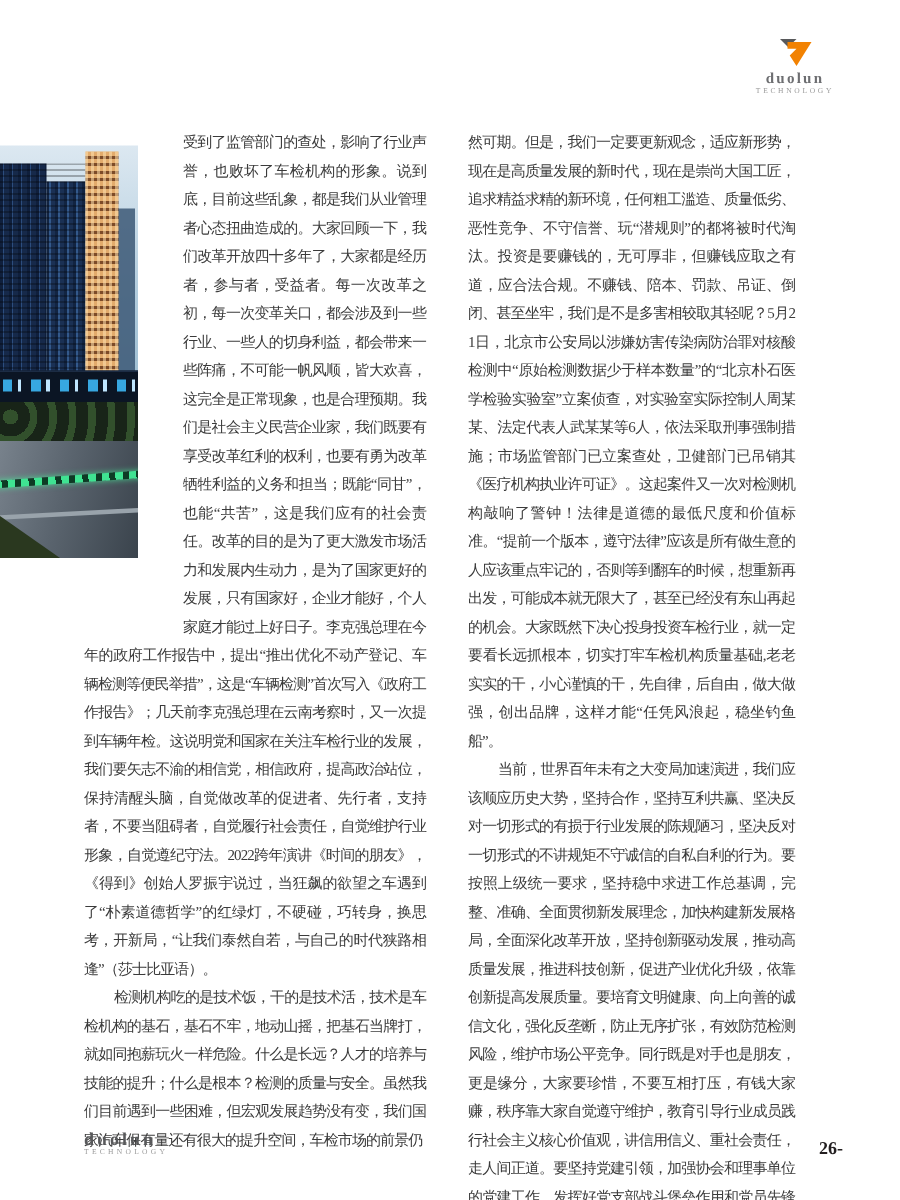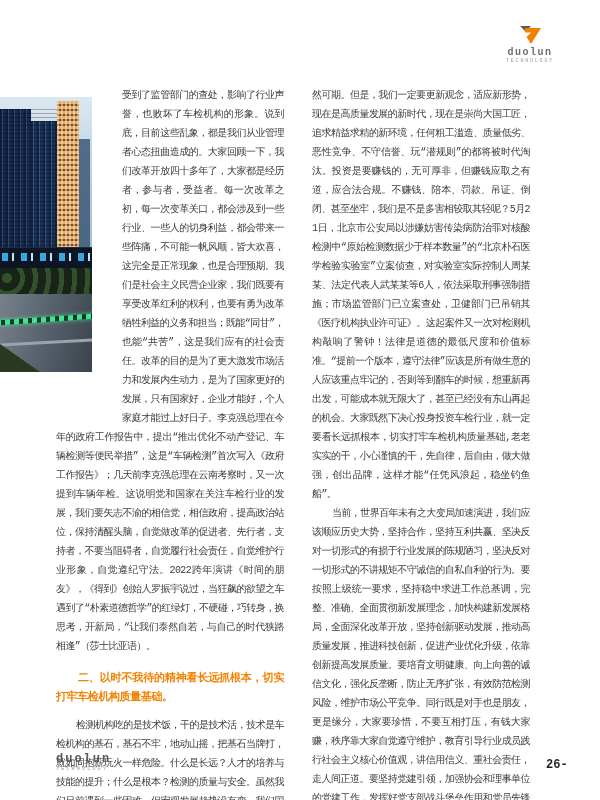--- a/index.html
+++ b/index.html
@@ -1,17 +1,17 @@
 <!DOCTYPE html>
 <html><head>
 <meta charset="utf-8">
 <style>
   html,body{margin:0;padding:0;background:#ffffff;}
   .page{position:relative;width:600px;height:800px;background:#ffffff;overflow:hidden;
-        font-family:Liberation Mono, monospace;}
+        font-family:Liberation Serif, serif;}
 
   
   .brand-top{position:absolute;top:26px;right:40px;width:60px;text-align:center;}
   .brand-top .icon{display:block;margin:0 auto 2px auto;}
   .brand-word{font-size:10px;font-weight:bold;color:#6d6e71;letter-spacing:1.5px;line-height:10px;}
   .brand-tag{font-size:5px;color:#9b9b9b;letter-spacing:1.8px;line-height:7px;}
 
   
   .photo{position:absolute;left:0;top:97px;width:92px;height:275px;overflow:hidden;
          background:linear-gradient(180deg,#dce8f1 0%,#b3cdde 35%,#93b7cd 70%,#7ea6bf 100%);}
@@ -82,21 +82,20 @@
     <div class="trees"></div>
     <div class="road"></div>
     <div class="rail"></div>
     <div class="curb"></div>
     <div class="grass"></div>
   </div>
 
   <div class="col col-left">
     <div class="spacer"></div>
     <p class="cont">受到了监管部门的查处，影响了行业声誉，也败坏了车检机构的形象。说到底，目前这些乱象，都是我们从业管理者心态扭曲造成的。大家回顾一下，我们改革开放四十多年了，大家都是经历者，参与者，受益者。每一次改革之初，每一次变革关口，都会涉及到一些行业、一些人的切身利益，都会带来一些阵痛，不可能一帆风顺，皆大欢喜，这完全是正常现象，也是合理预期。我们是社会主义民营企业家，我们既要有享受改革红利的权利，也要有勇为改革牺牲利益的义务和担当；既能“同甘”，也能“共苦”，这是我们应有的社会责任。改革的目的是为了更大激发市场活力和发展内生动力，是为了国家更好的发展，只有国家好，企业才能好，个人家庭才能过上好日子。李克强总理在今年的政府工作报告中，提出“推出优化不动产登记、车辆检测等便民举措”，这是“车辆检测”首次写入《政府工作报告》；几天前李克强总理在云南考察时，又一次提到车辆年检。这说明党和国家在关注车检行业的发展，我们要矢志不渝的相信党，相信政府，提高政治站位，保持清醒头脑，自觉做改革的促进者、先行者，支持者，不要当阻碍者，自觉履行社会责任，自觉维护行业形象，自觉遵纪守法。2022跨年演讲《时间的朋友》，《得到》创始人罗振宇说过，当狂飙的欲望之车遇到了“朴素道德哲学”的红绿灯，不硬碰，巧转身，换思考，开新局，“让我们泰然自若，与自己的时代狭路相逢”（莎士比亚语）。</p>
-    <h3 class="heading">二、以时不我待的精神看长远抓根本，切实打牢车检机构质量基础。</h3>
     <p class="indent">检测机构吃的是技术饭，干的是技术活，技术是车检机构的基石，基石不牢，地动山摇，把基石当牌打，就如同抱薪玩火一样危险。什么是长远？人才的培养与技能的提升；什么是根本？检测的质量与安全。虽然我们目前遇到一些困难，但宏观发展趋势没有变，我们国家汽车保有量还有很大的提升空间，车检市场的前景仍</p>
   </div>
 
   <div class="col col-right">
     <p class="cont">然可期。但是，我们一定要更新观念，适应新形势，现在是高质量发展的新时代，现在是崇尚大国工匠，追求精益求精的新环境，任何粗工滥造、质量低劣、恶性竞争、不守信誉、玩“潜规则”的都将被时代淘汰。投资是要赚钱的，无可厚非，但赚钱应取之有道，应合法合规。不赚钱、陪本、罚款、吊证、倒闭、甚至坐牢，我们是不是多害相较取其轻呢？5月21日，北京市公安局以涉嫌妨害传染病防治罪对核酸检测中“原始检测数据少于样本数量”的“北京朴石医学检验实验室”立案侦查，对实验室实际控制人周某某、法定代表人武某某等6人，依法采取刑事强制措施；市场监管部门已立案查处，卫健部门已吊销其《医疗机构执业许可证》。这起案件又一次对检测机构敲响了警钟！法律是道德的最低尺度和价值标准。“提前一个版本，遵守法律”应该是所有做生意的人应该重点牢记的，否则等到翻车的时候，想重新再出发，可能成本就无限大了，甚至已经没有东山再起的机会。大家既然下决心投身投资车检行业，就一定要看长远抓根本，切实打牢车检机构质量基础,老老实实的干，小心谨慎的干，先自律，后自由，做大做强，创出品牌，这样才能“任凭风浪起，稳坐钓鱼船”。</p>
     <p class="indent">当前，世界百年未有之大变局加速演进，我们应该顺应历史大势，坚持合作，坚持互利共赢、坚决反对一切形式的有损于行业发展的陈规陋习，坚决反对一切形式的不讲规矩不守诚信的自私自利的行为。要按照上级统一要求，坚持稳中求进工作总基调，完整、准确、全面贯彻新发展理念，加快构建新发展格局，全面深化改革开放，坚持创新驱动发展，推动高质量发展，推进科技创新，促进产业优化升级，依靠创新提高发展质量。要培育文明健康、向上向善的诚信文化，强化反垄断，防止无序扩张，有效防范检测风险，维护市场公平竞争。同行既是对手也是朋友，更是缘分，大家要珍惜，不要互相打压，有钱大家赚，秩序靠大家自觉遵守维护，教育引导行业成员践行社会主义核心价值观，讲信用信义、重社会责任，走人间正道。要坚持党建引领，加强协会和理事单位的党建工作，发挥好党支部战斗堡垒作用和党员先锋模范作用，以党建促会建，以实际行动迎接党的二十大胜利召开。</p>
   </div>
 
   <div class="footer-brand">
     <div class="footer-word">duolun</div>

